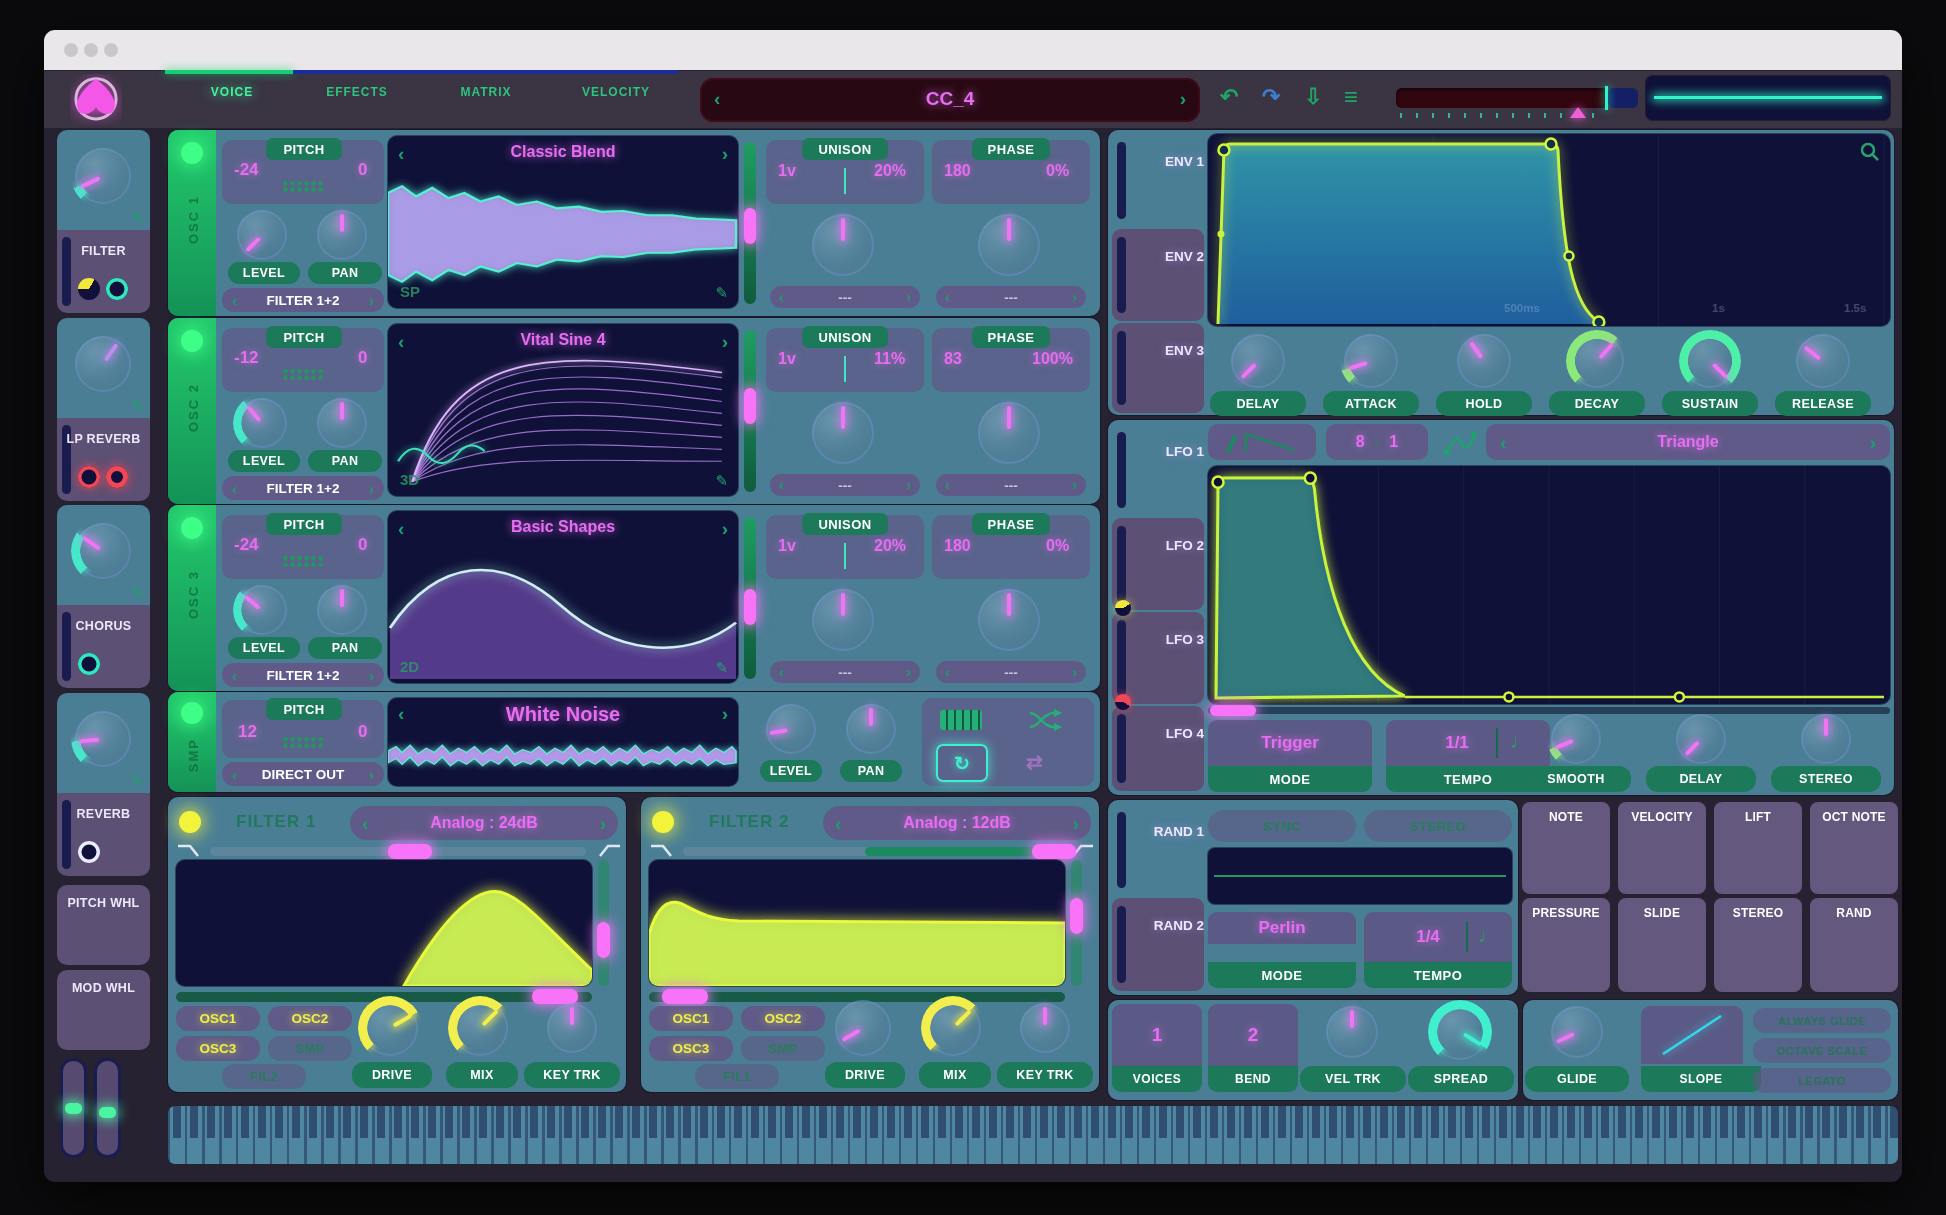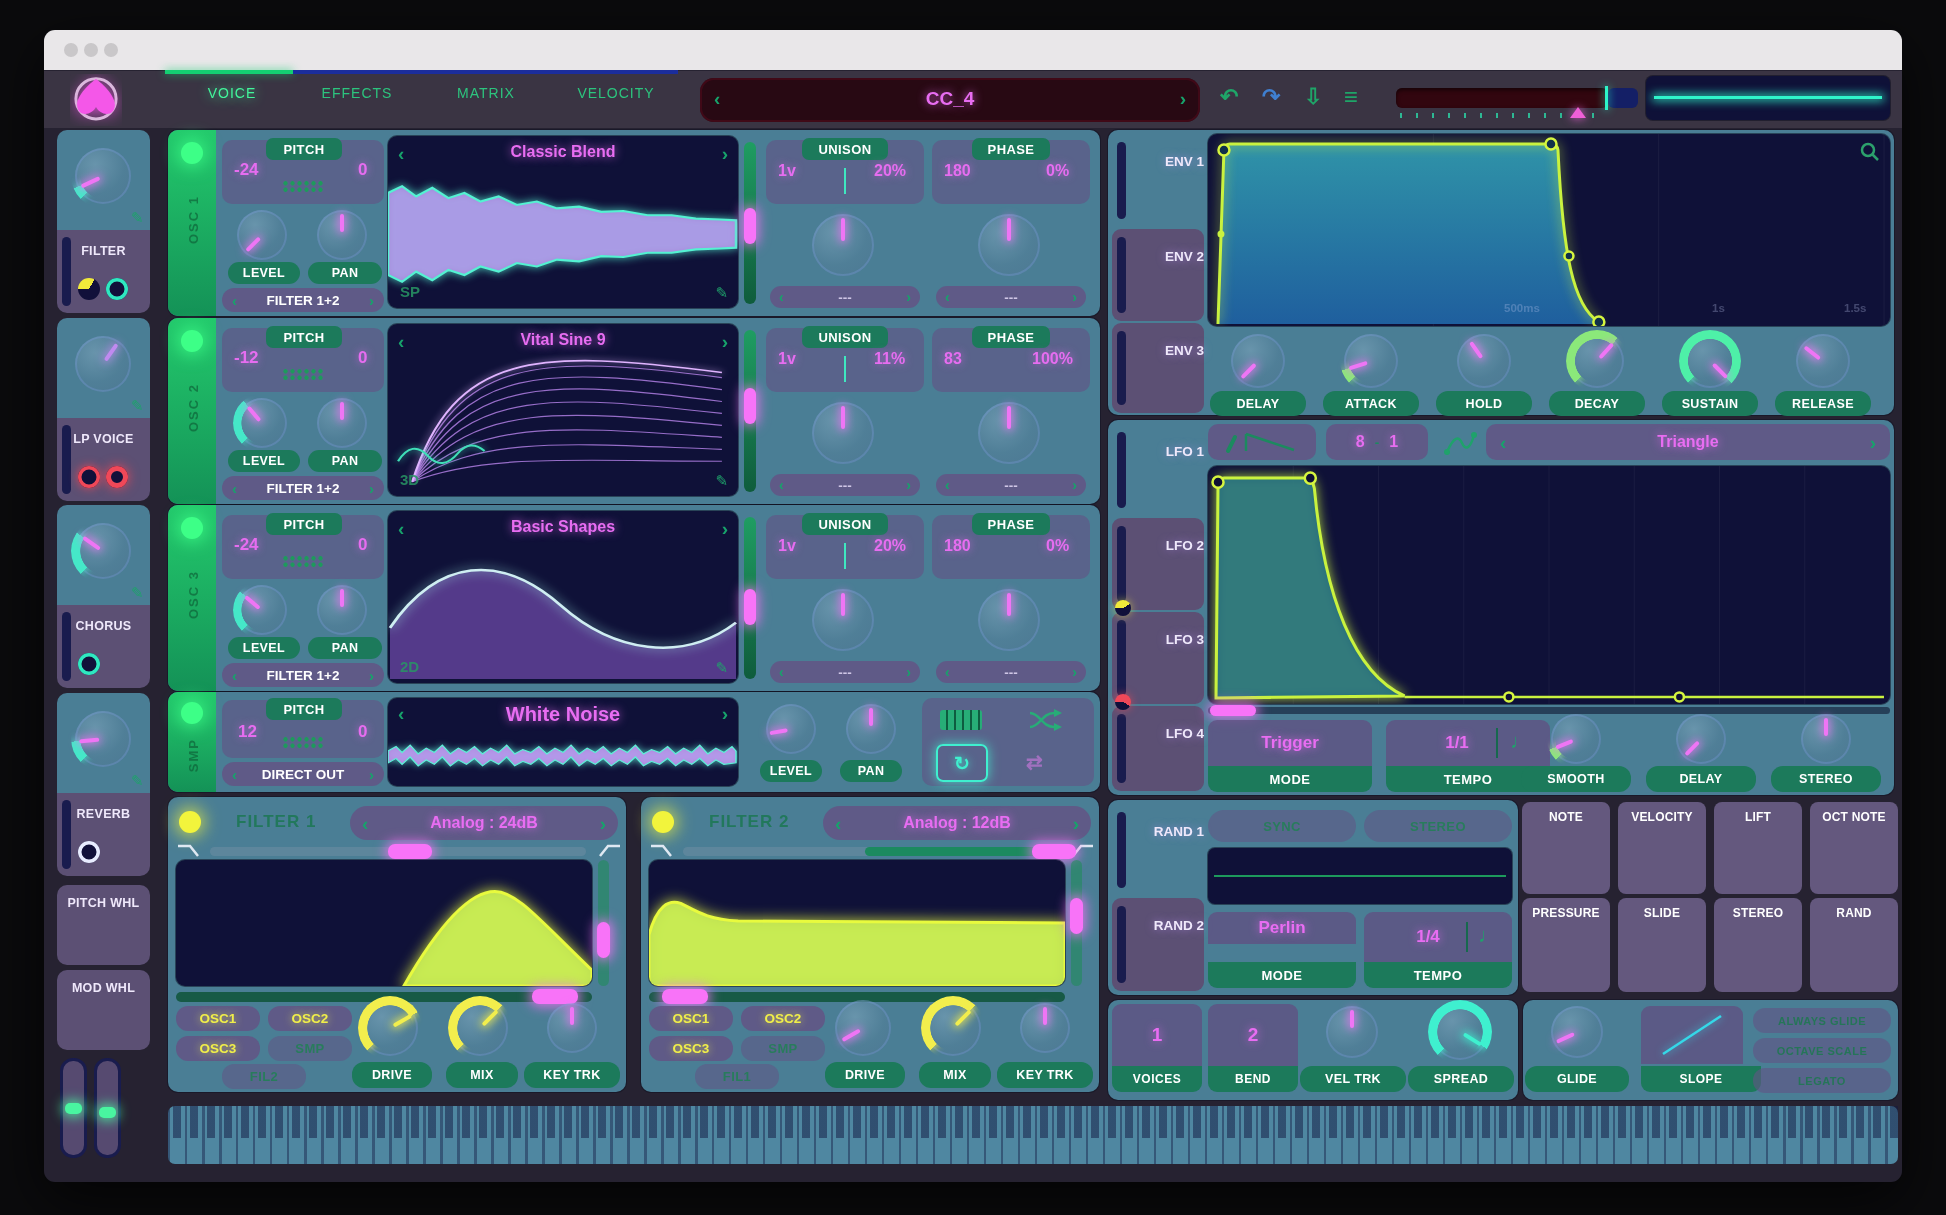--- a/index.html
+++ b/index.html
@@ -61,21 +61,21 @@
   .mcard-b::before{content:"";position:absolute;left:5px;top:7px;bottom:7px;width:9px;border-radius:5px;background:#191c4e;}
   .mlabel{position:absolute;width:93px;text-align:center;color:#efe8fb;font-weight:700;font-size:12.5px;letter-spacing:.3px;}
   .mini{position:absolute;width:22px;height:22px;border-radius:50%;background:#11103a;}
   .srccell{position:absolute;width:88px;background:#64587e;border-radius:8px;color:#fff;
     font-weight:700;font-size:12px;text-align:center;padding-top:8px;box-sizing:border-box;letter-spacing:.2px;}
   .toggle{position:absolute;width:138px;height:25px;border-radius:12px;background:rgba(99,83,133,.6);
     color:rgba(35,118,85,.95);font-weight:700;font-size:11px;display:flex;align-items:center;justify-content:center;letter-spacing:.5px;}
   .modebox-v{position:absolute;background:rgba(96,80,130,.78);border-radius:9px 9px 0 0;display:flex;align-items:center;justify-content:center;}
   .modebox-l{position:absolute;background:#1c7a5b;border-radius:0 0 9px 9px;display:flex;align-items:center;justify-content:center;
     color:#fff;font-weight:700;font-size:13px;letter-spacing:.5px;}
-  .htab{position:absolute;font-weight:400;font-size:14px;letter-spacing:1px;color:#2cc47e;text-align:center;}
+  .htab{position:absolute;font-weight:700;font-size:12px;letter-spacing:1px;color:#2cc47e;text-align:center;}
   .htab.active{color:#42f59b;text-shadow:0 0 12px rgba(66,245,155,.9);}
   .hicon{position:absolute;font-size:22px;line-height:1;color:#1fa568;font-weight:700;}
   #kbd{position:absolute;left:168px;top:1106px;width:1730px;height:58px;border-radius:7px;
     background-color:#4f87a1;
     background-image:repeating-linear-gradient(90deg,rgba(22,30,70,.45) 0 2.5px,transparent 2.5px 17px);}
   #kbd .blk{position:absolute;left:0;top:0;width:100%;height:55%;
     background-image:repeating-linear-gradient(90deg,transparent 0 5px,rgba(18,24,64,.5) 5px 13px,transparent 13px 17px);}
   svg{display:block;}
 </style>
 </head>
@@ -135,21 +135,21 @@
   <div class="mlabel" style="left:57px;top:244px">FILTER</div>
   <div class="mini" style="left:78px;top:278px;background:conic-gradient(from -90deg,#f0e93a 120deg,#11103a 120deg)"></div>
   <div class="mini" style="left:106px;top:278px;box-shadow:inset 0 0 0 3.5px #2fe8c0"></div>
 
   <div class="mcard-t" style="top:318px"></div>
   <div class="mcard-b" style="top:418px"></div>
   <div class="knob" style="left:75px;top:336px;width:56px;height:56px;--rot:35deg;--ic:#c08af0;--ig:rgba(192,138,240,.7)">
       <i class="ind"></i>
     </div>
   <span class="pencil" style="left:131px;top:398px">✎</span>
-  <div class="mlabel" style="left:57px;top:432px">LP VOICE</div>
+  <div class="mlabel" style="left:57px;top:432px">LP REVERB</div>
   <div class="mini" style="left:78px;top:466px;box-shadow:inset 0 0 0 3.5px #f04858,0 0 10px rgba(240,72,88,.9)"></div>
   <div class="mini" style="left:106px;top:466px;box-shadow:inset 0 0 0 5px #f04858,0 0 12px rgba(240,72,88,.9)"></div>
 
   <div class="mcard-t" style="top:505px"></div>
   <div class="mcard-b" style="top:605px"></div>
   <div class="knob" style="left:75px;top:523px;width:56px;height:56px;--rot:-55deg">
       <b class="arc" style="--sw:80deg"></b>
       <i class="ind"></i>
     </div>
   <span class="pencil" style="left:131px;top:585px">✎</span>
@@ -257,21 +257,21 @@
     </div>
   <div class="pill pg" style="left:228px;top:450px;width:72px;height:22px">LEVEL</div>
   <div class="pill pg" style="left:308px;top:450px;width:74px;height:22px">PAN</div>
   <div class="pill pp" style="left:222px;top:476px;width:162px;height:24px">
     <span class="chev" style="position:absolute;left:10px;font-size:15px">‹</span>
     <span>FILTER 1+2</span>
     <span class="chev" style="position:absolute;right:10px;font-size:15px">›</span>
   </div>
   <div class="disp" style="left:388px;top:324px;width:350px;height:172px">
     <span class="chev" style="position:absolute;left:10px;top:8px">‹</span>
-    <span class="pinktitle" style="position:absolute;left:0;width:100%;text-align:center;top:7px;font-size:16px">Vital Sine 9</span>
+    <span class="pinktitle" style="position:absolute;left:0;width:100%;text-align:center;top:7px;font-size:16px">Vital Sine 4</span>
     <span class="chev" style="position:absolute;right:10px;top:8px">›</span>
     <svg width="350" height="140" viewBox="0 0 348 164" preserveAspectRatio="none" style="position:absolute;top:28px">
       <g fill="none" stroke="rgba(196,140,248,.75)" stroke-width="1.4">
         <path d="M24,152 C70,6 150,2 332,30"></path>
           <path d="M24,152 C74,16 156,16 332,44"></path>
         <path d="M24,152 C78,28 162,32 332,58"></path>
           <path d="M24,152 C82,42 168,50 332,72"></path>
         <path d="M24,152 C86,58 174,68 332,86"></path>
           <path d="M24,152 C90,76 180,88 332,100"></path>
         <path d="M24,152 C94,96 188,108 332,114"></path>

